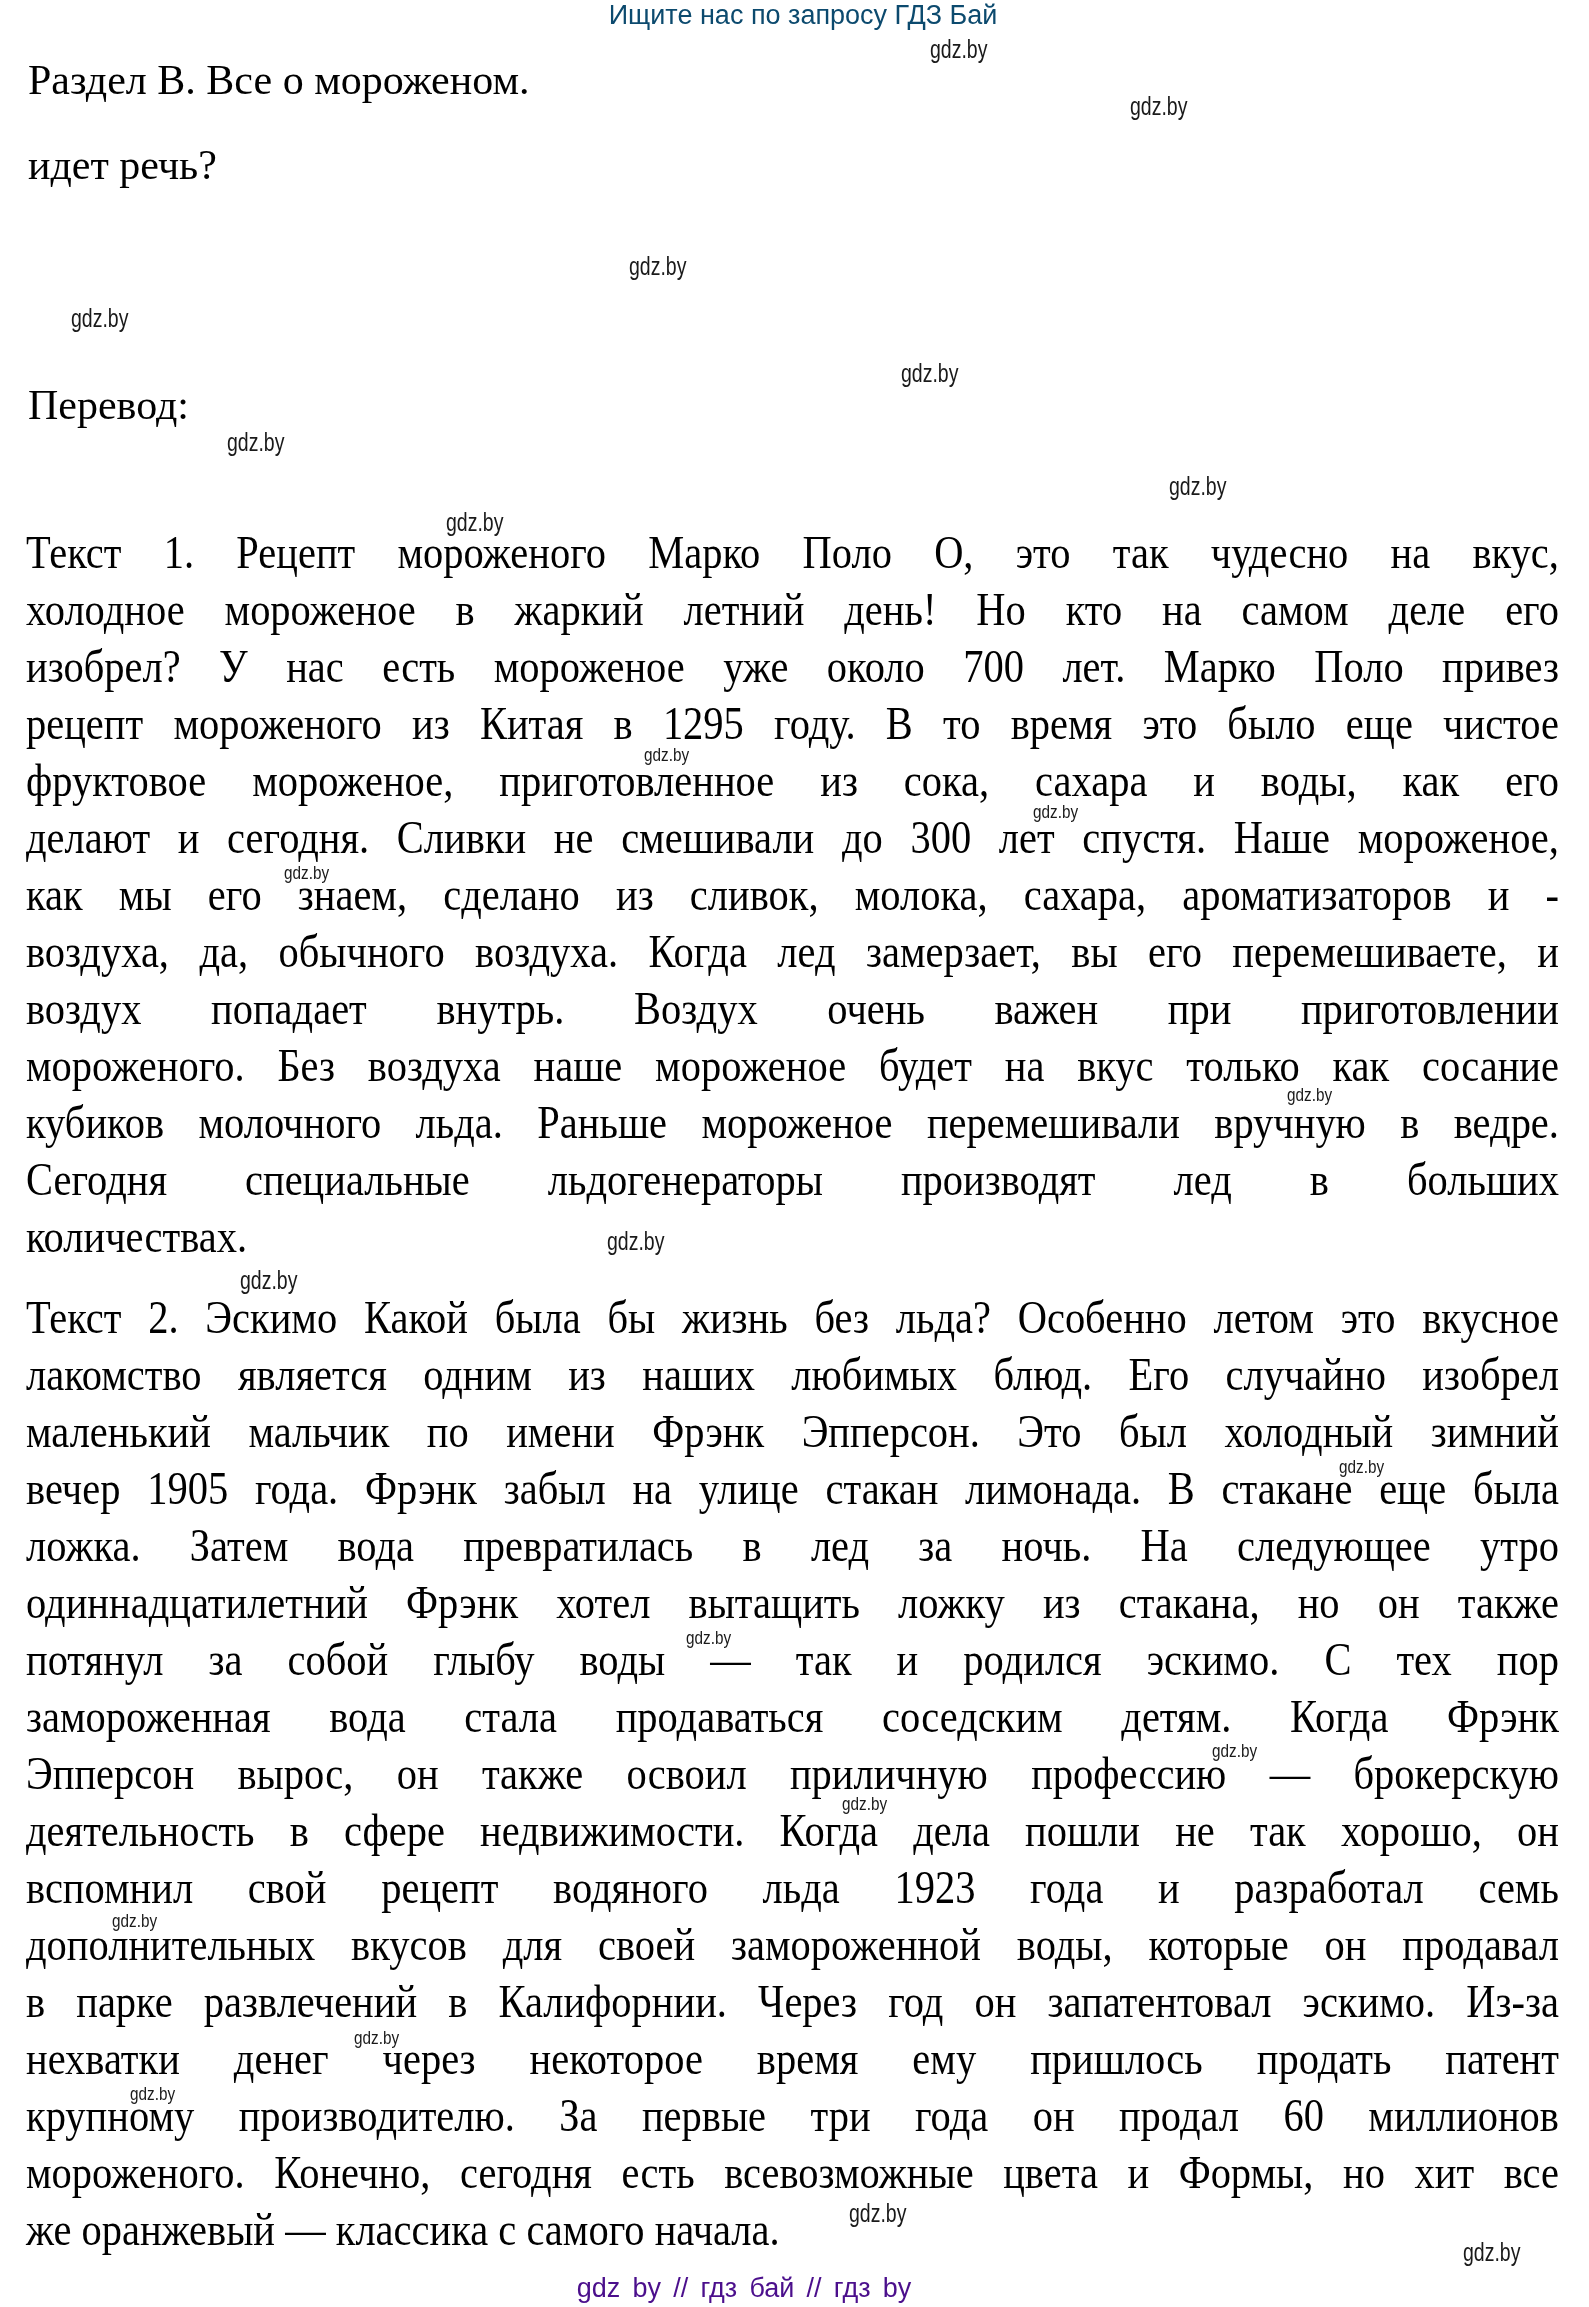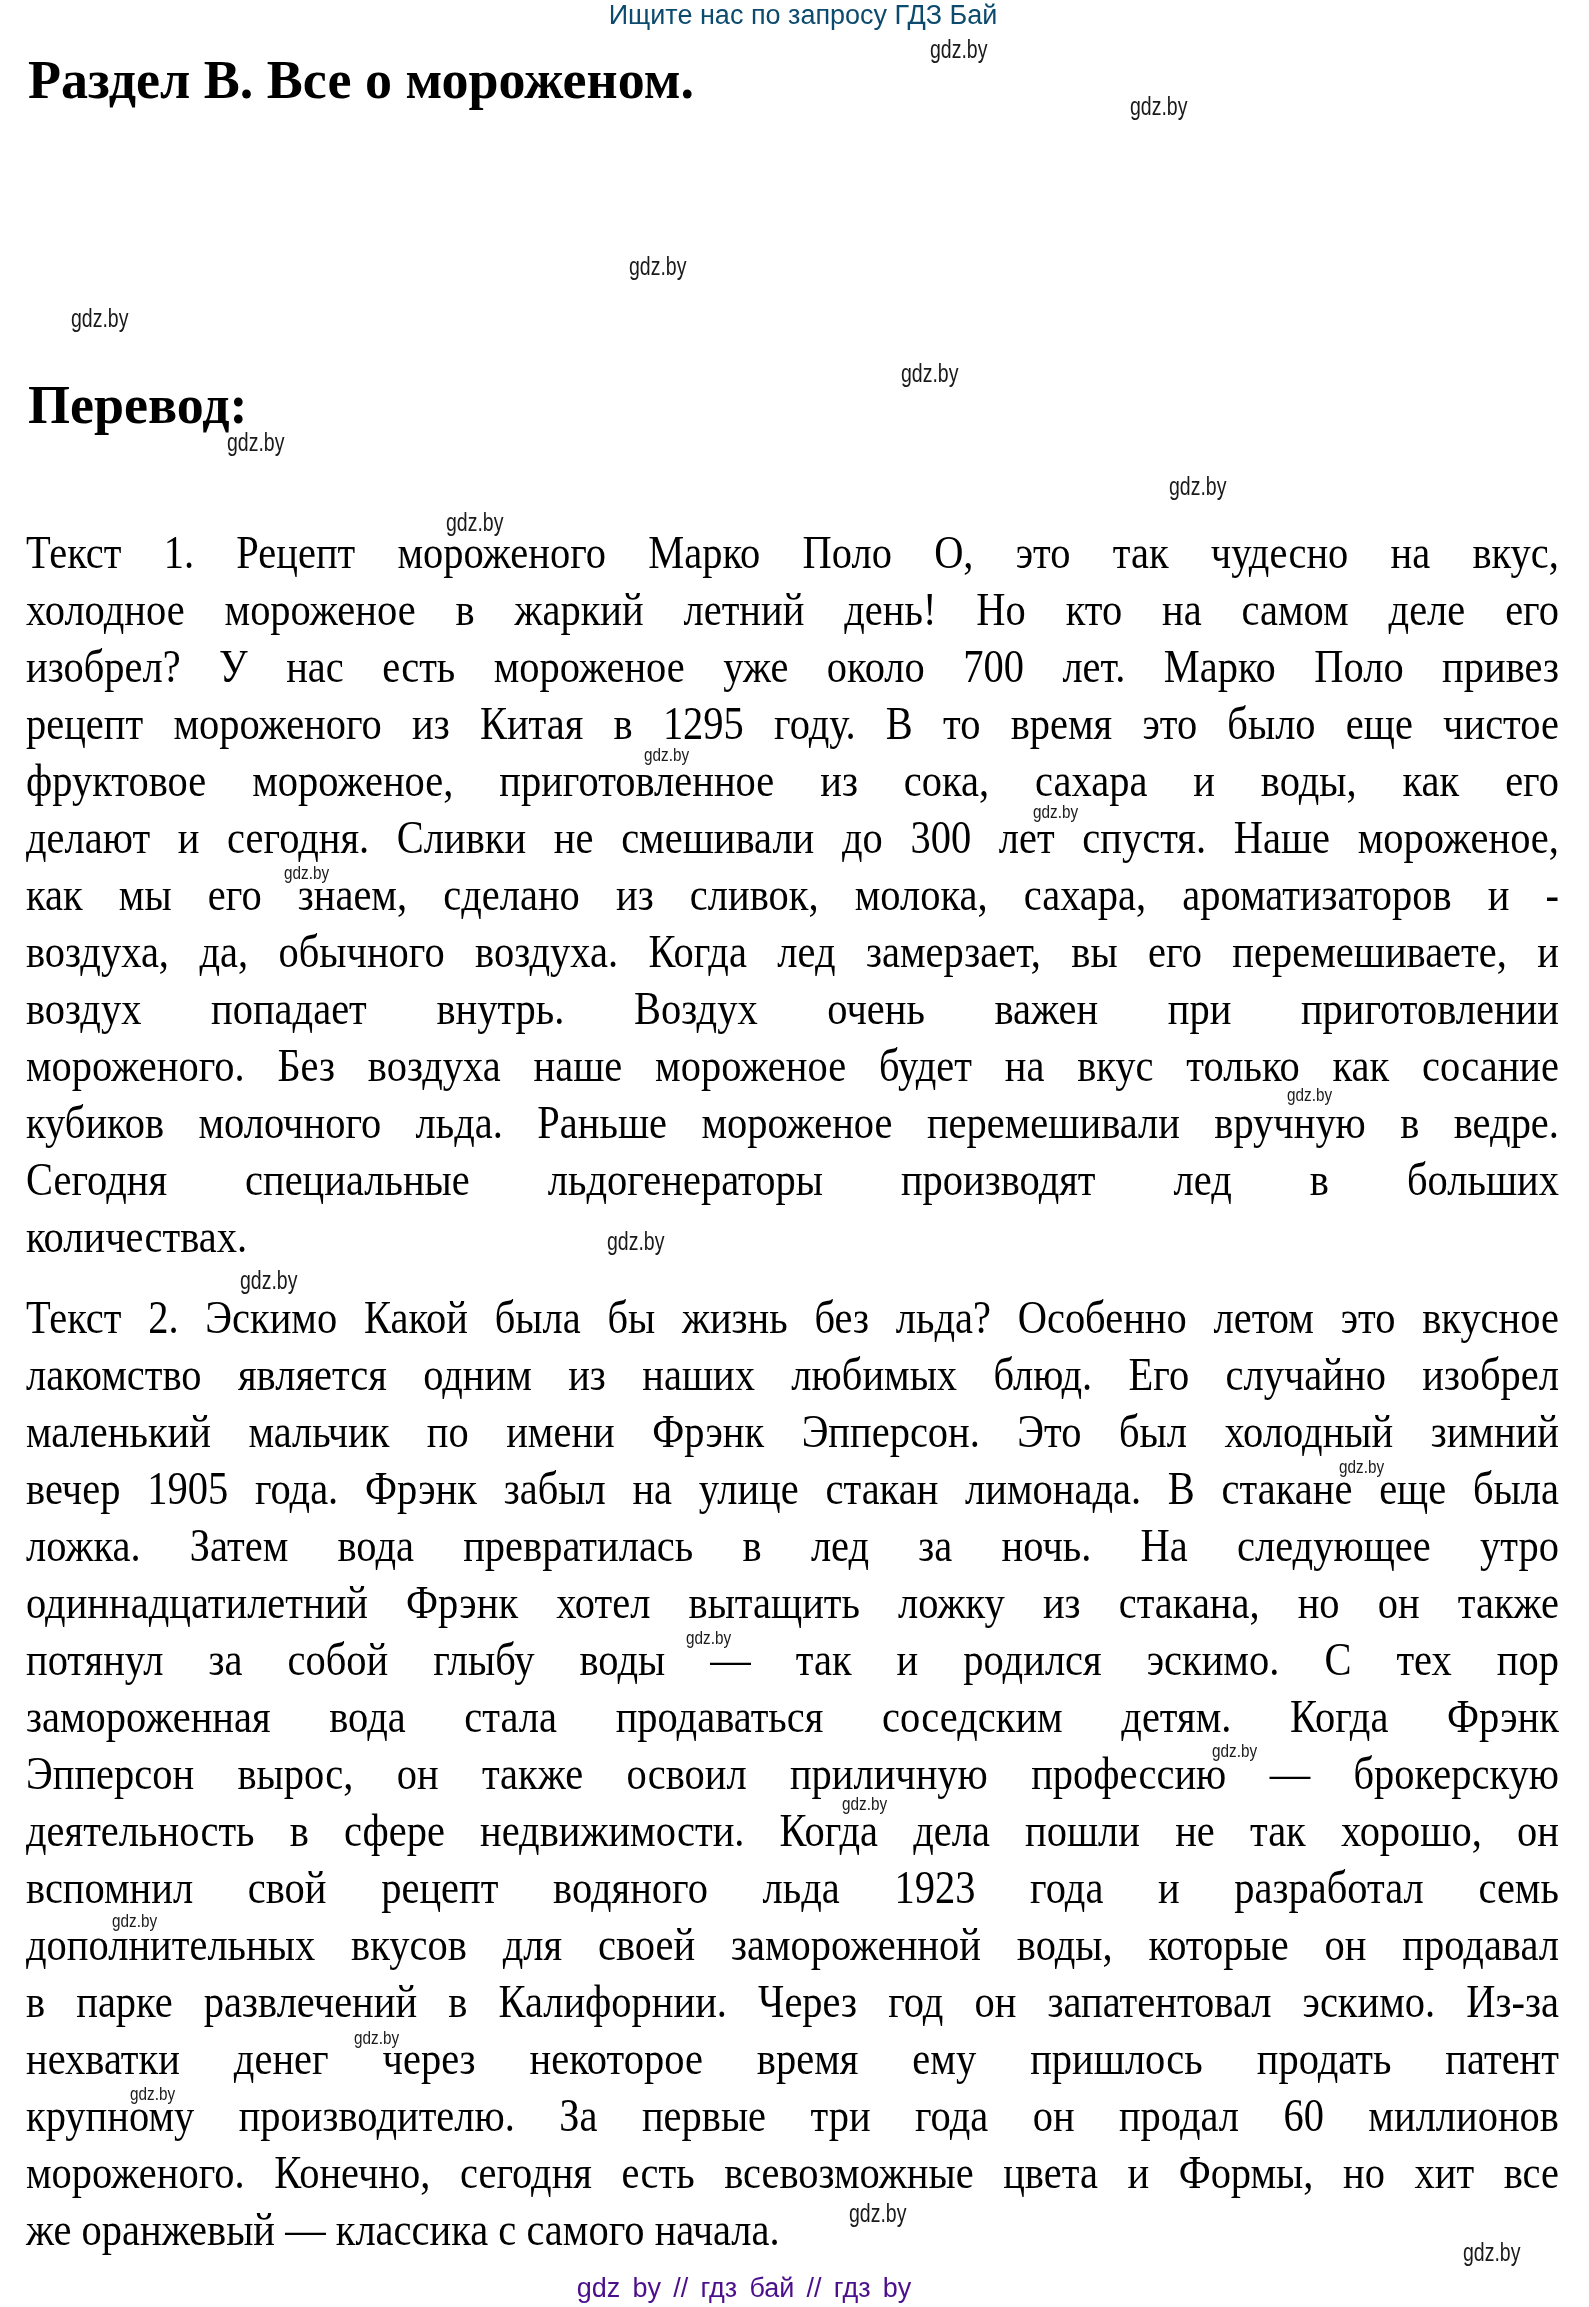--- a/index.html
+++ b/index.html
@@ -4,22 +4,22 @@
 <style>
   html, body { margin: 0; padding: 0; background: #ffffff; }
   body { width: 1590px; height: 2307px; position: relative; overflow: hidden; }
   .topbanner {
     position: absolute; left: 8px; width: 1590px; top: 0; height: 31px;
     text-align: center; font-family: "Liberation Sans", sans-serif;
     font-size: 27px; line-height: 30px; color: #0c4a6e;
   }
   .heading {
     position: absolute; left: 28px; width: 1531px;
-    font-family: "Liberation Serif", serif; font-weight: bold;
-    font-size: 54px; line-height: 57px; color: #000;
+    font-family: "Liberation Serif", serif; font-weight: normal;
+    font-size: 42px; line-height: 57px; color: #000;
   }
   .h1 { top: 52px; }
   .h2 { top: 137px; }
   .h2 .ln { display: block; text-align: justify; text-align-last: justify; }
   .h2 .ln.last { text-align-last: left; }
   .h3 { top: 377px; }
 
   .para {
     position: absolute; left: 26px;
     font-family: "Liberation Serif", serif; color: #000;
@@ -50,20 +50,21 @@
   }
 </style>
 </head>
 <body>
 
 <div class="topbanner">Ищите нас по запросу ГДЗ Бай</div>
 
 <div class="heading h1">Раздел B. Все о мороженом.</div>
 
 <div class="heading h2">
+  <span class="ln last">идет речь?</span>
 </div>
 
 <div class="heading h3">Перевод:</div>
 
 <div class="para p1">
   <div class="squeeze">
     <span class="ln">Текст 1. Рецепт мороженого Марко Поло О, это так чудесно на вкус,</span>
     <span class="ln">холодное мороженое в жаркий летний день! Но кто на самом деле его</span>
     <span class="ln">изобрел? У нас есть мороженое уже около 700 лет. Марко Поло привез</span>
     <span class="ln">рецепт мороженого из Китая в 1295 году. В то время это было еще чистое</span>

